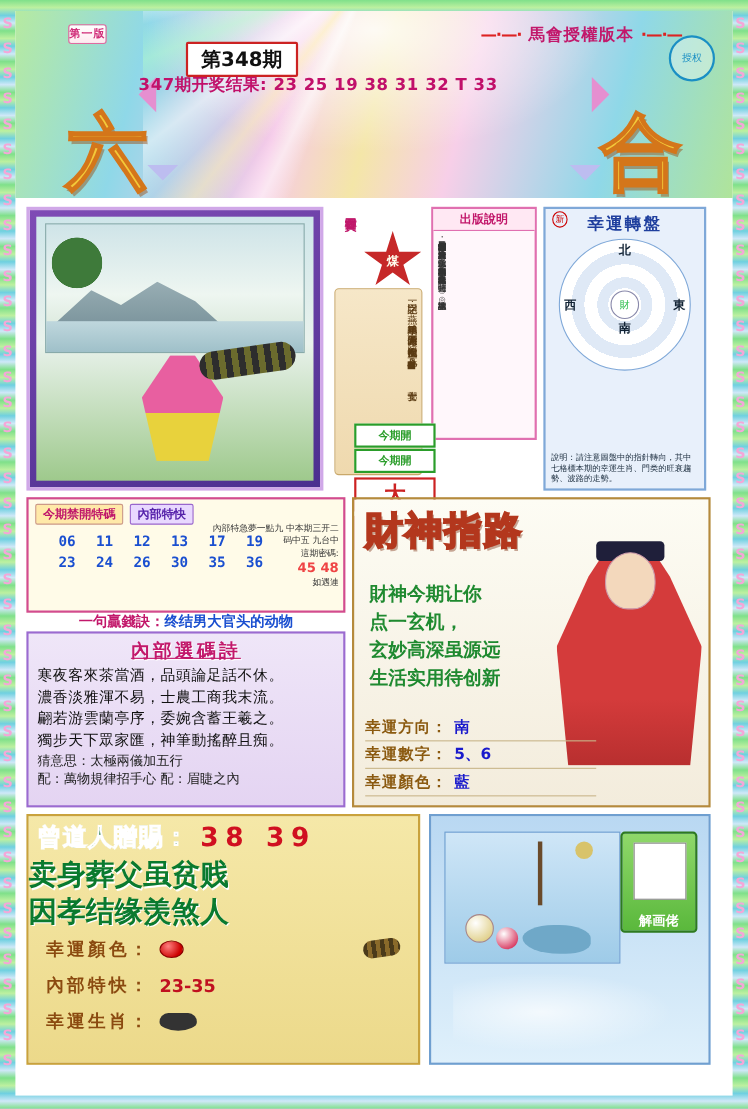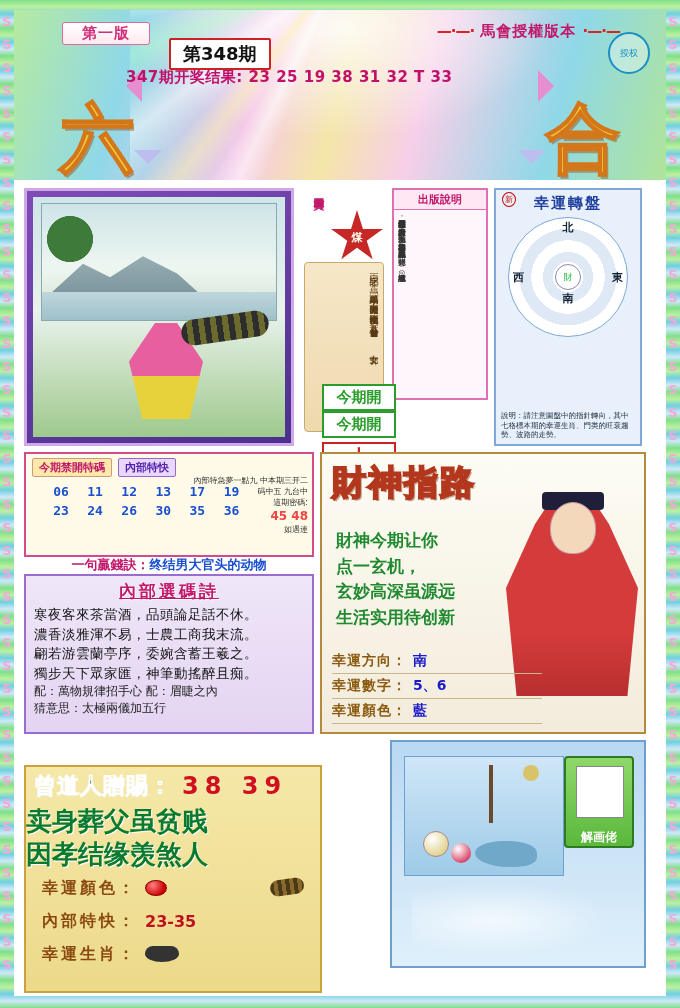--- a/index.html
+++ b/index.html
@@ -51,21 +51,21 @@
         rgba(255,240,170,0.5) 18deg, rgba(255,255,255,0) 24deg,
         rgba(255,255,255,0.55) 32deg, rgba(255,255,255,0) 40deg,
         rgba(180,255,200,0.5) 48deg, rgba(255,255,255,0) 56deg,
         rgba(255,255,255,0.6) 62deg, rgba(255,255,255,0) 70deg);
     opacity: .9;
   }
   .tag-first {
     position: absolute; left: 48px; top: 12px;
     background: linear-gradient(180deg,#ffffff,#ffe9ef);
     border: 1px solid #e06aa0; border-radius: 3px;
-    padding: 1px 19px; font-size: 15px; font-weight: bold; color: #d12f7a;
+    padding: 1px 0; font-size: 10px; font-weight: bold; color: #d12f7a;
     letter-spacing: 1px;
   }
   .tag-issue {
     position: absolute; left: 155px; top: 28px;
     background: #ffffff; border: 2px solid #c22; border-radius: 2px;
     padding: 2px 12px; font-size: 18px; font-weight: bold; color: #111;
   }
   .tag-auth {
     position: absolute; right: 46px; top: 12px;
     font-size: 15px; font-weight: bold; color: #c2186b;
@@ -216,21 +216,21 @@
   .dir.e { right: 4px; top: 50%; transform: translateY(-50%); }
   .wheel-note {
     position: absolute; left: 5px; right: 5px; bottom: 4px;
     font-size: 7.5px; color: #234; line-height: 1.3;
   }
 
   .open-row { position: absolute; left: 322px; top: 384px; width: 160px; }
   .open-cell {
     display: inline-block; width: 74px; text-align: center;
     background: #fff; border: 2px solid #2a9d2a; color: #2a9d2a;
-    font-size: 15px; font-weight: bold; padding: 2px 0; margin-right: 4px;
+    font-size: 10px; font-weight: bold; padding: 2px 0; margin-right: 4px;
   }
   .open-val {
     display: inline-block; width: 74px; text-align: center;
     background: #fff; border: 2px solid #c22; color: #c22;
     font-size: 20px; font-weight: bold; padding: 0; margin-right: 4px; margin-top: 4px;
     font-family: "DejaVu Serif", serif;
   }
 
   
   .codes-box {
@@ -316,24 +316,23 @@
   .lucky-row {
     display: flex; align-items: center; gap: 6px;
     border-bottom: 1px solid #c9b68a; padding: 3px 0;
     font-size: 14px; color: #333;
   }
   .lucky-row .lbl { color: #8b5a10; font-weight: bold; letter-spacing: 1px; }
   .lucky-row .val { color: #1a1acc; font-weight: bold; }
 
   
   .bottom-left {
-    left: 24px; top: 740px; width: 298px; height: 228px;
+    left: 24px; top: 740px; width: 358px; height: 228px;
     background: linear-gradient(180deg,#f5e8a8,#ecd98a);
     border: 2px solid #c9a23c;
-    margin-top: 25px;
   }
   .zdr-bar {
     display: flex; align-items: center; gap: 10px; padding: 4px 8px;
   }
   .zdr-name {
     font-size: 22px; font-weight: bold; color: #0b6a3a;
     -webkit-text-stroke: 1px #fff; letter-spacing: 1px;
     font-family: "DejaVu Serif", serif;
   }
   .zdr-nums { font-size: 24px; font-weight: bold; color: #d01020; letter-spacing: 6px; }
@@ -500,22 +499,22 @@
   <div class="slogan">
     <span>一句贏錢訣：</span><span class="hl">终结男大官头的动物</span>
   </div>
 
   <div class="panel poem-box">
     <div class="poem-title">內部選碼詩</div>
     <div class="poem-line">寒夜客來茶當酒，品頭論足話不休。</div>
     <div class="poem-line">濃香淡雅渾不易，士農工商我末流。</div>
     <div class="poem-line">翩若游雲蘭亭序，委婉含蓄王羲之。</div>
     <div class="poem-line">獨步天下眾家匯，神筆動搖醉且痴。</div>
+    <div class="poem-foot">猜意思：太極兩儀加五行</div>
     <div class="poem-foot k">配：萬物規律招手心 配：眉睫之內</div>
-    <div class="poem-foot">猜意思：太極兩儀加五行</div>
   </div>
 
   <div class="panel god-box">
     <div class="god-title">財神指路</div>
     <div class="god-fig"></div>
     <div class="god-hat"></div>
     <div class="god-face"></div>
     <div class="god-text">
       <div>財神今期让你</div>
       <div>点一玄机，</div>

